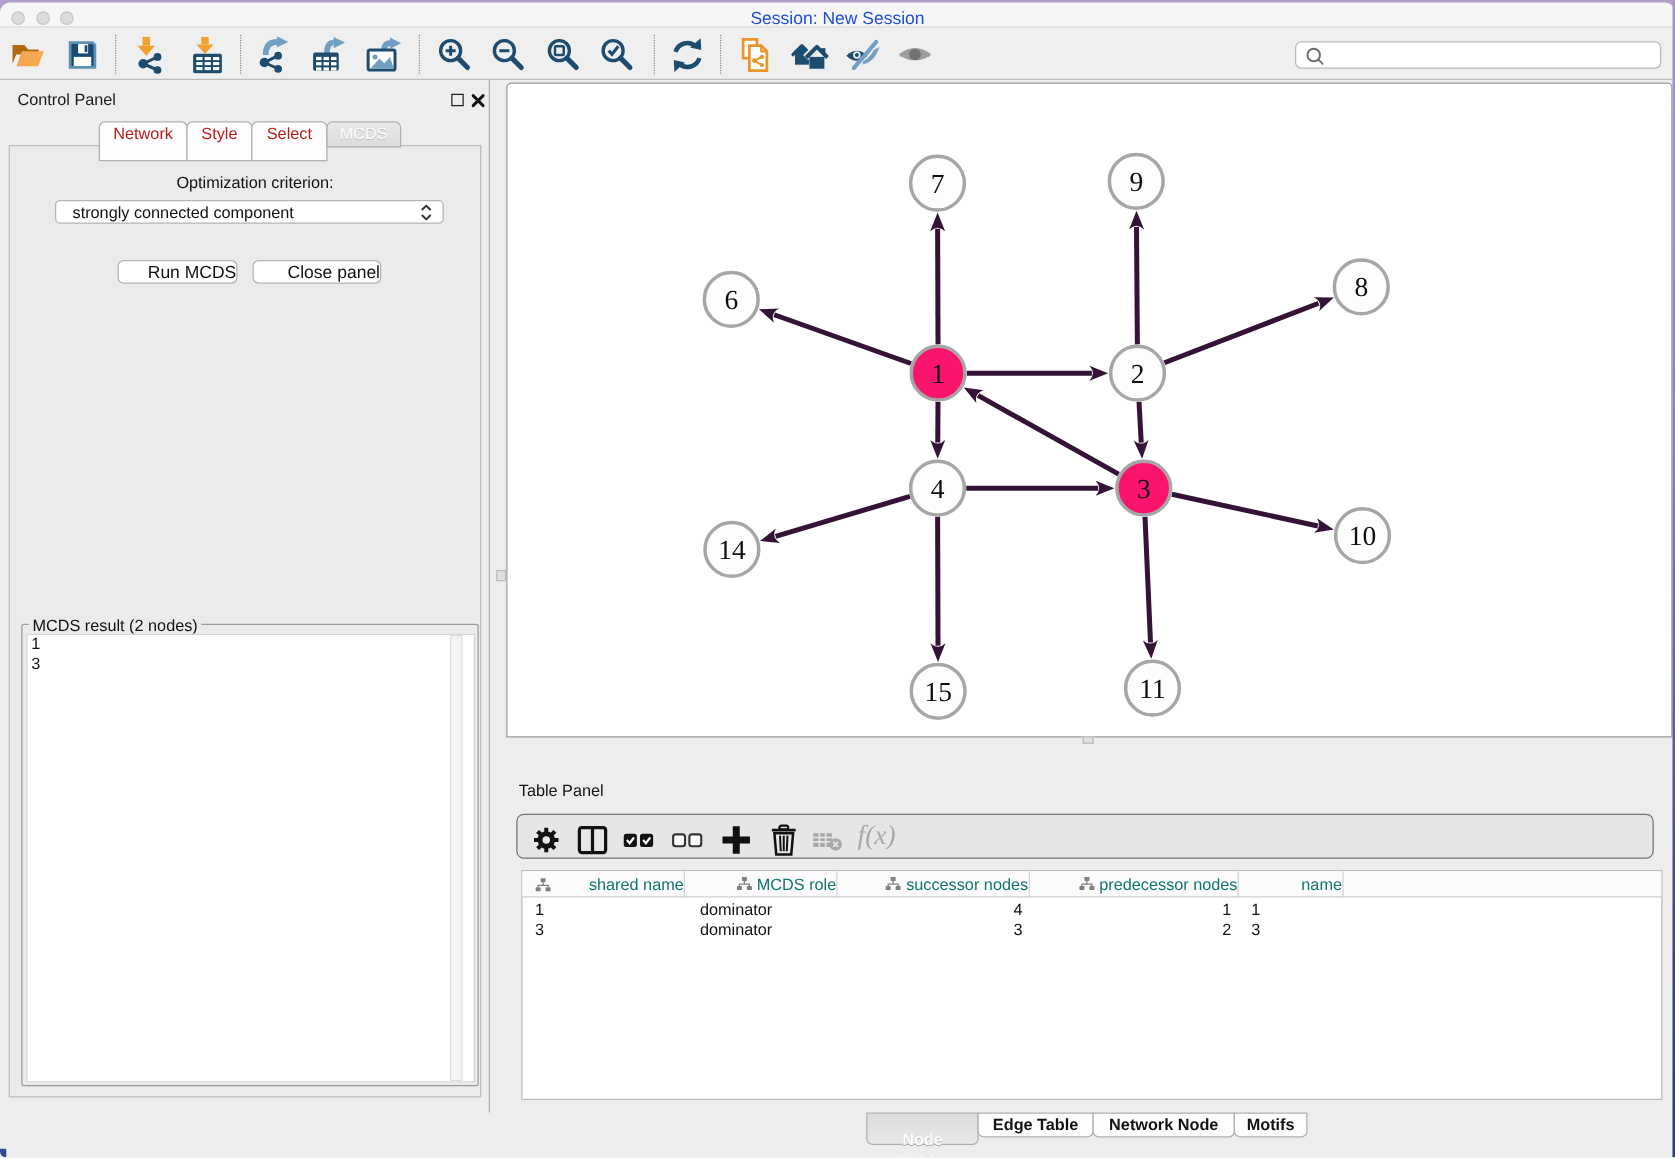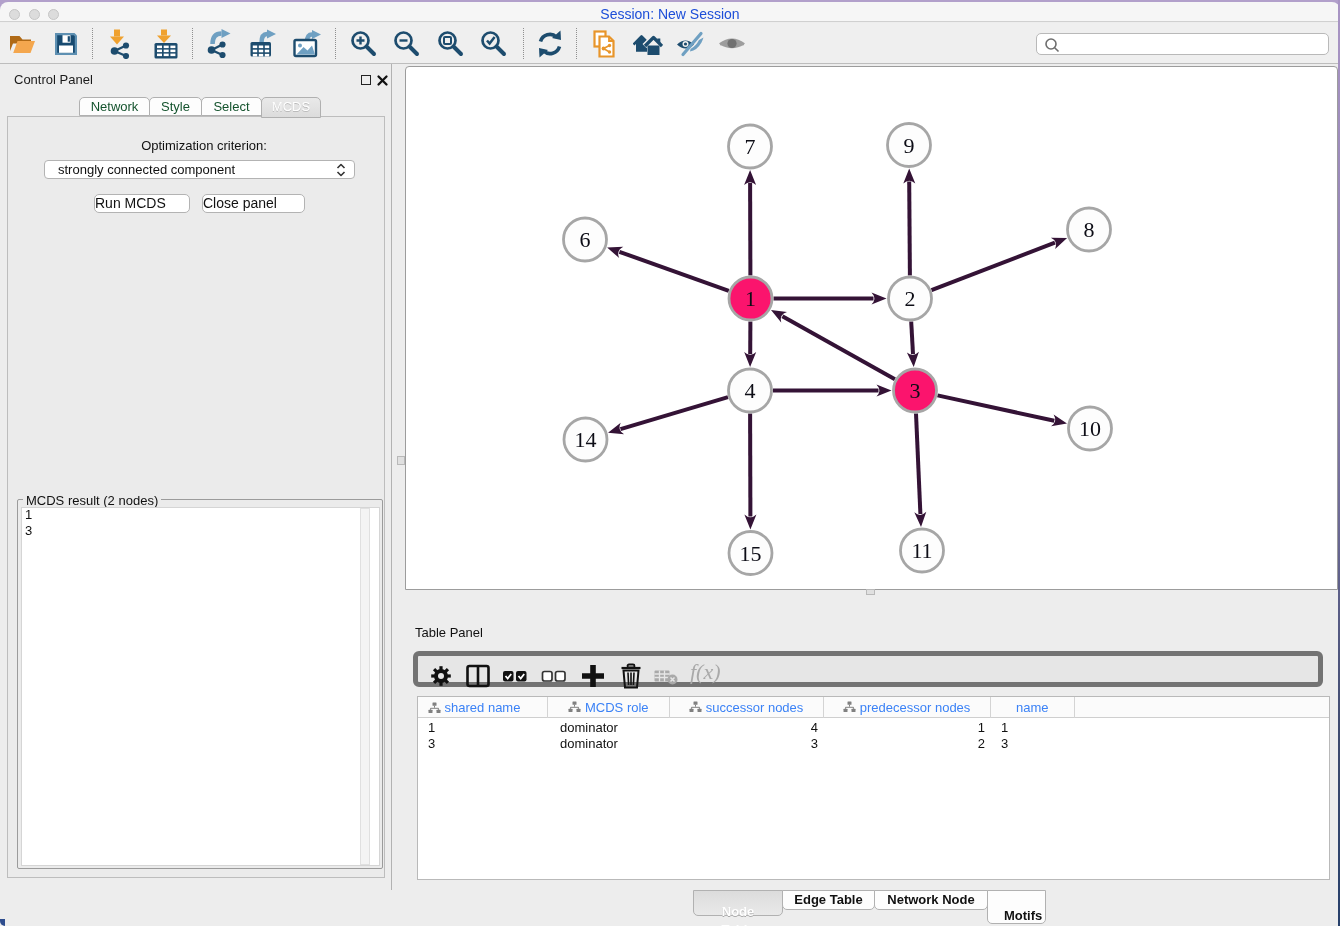--- a/index.html
+++ b/index.html
@@ -21,45 +21,45 @@
 #toolbar { left:0; top:23px; width:1340px; height:41px; background:#efefef; border-bottom:1px solid #bdbdbd; }
 .sep { position:absolute; top:5px; height:31px; width:1px; border-left:1px dotted #8f8f8f; }
 .ticon { position:absolute; }
 #search { position:absolute; left:1036px; top:10px; width:293px; height:22px; background:#fff; border:1px solid #b9b9b9; border-radius:5px; }
 
 
 #cpanel { left:0; top:64px; width:392px; height:826px; background:#ededed; border-right:1px solid #b2b2b2; }
 #cp-title { position:absolute; left:14px; top:8px; font-size:13px; color:#1a1a1a; }
 #cp-content { position:absolute; left:7px; top:52px; width:378px; height:762px; border:1px solid #bdbdbd; background:#ebebeb; }
 .tabrow { position:absolute; top:33px; left:79px; height:20px; display:flex; }
-.tab { height:19px; border:1px solid #b0b0b0; border-radius:5px 5px 0 0; background:#fdfdfd; font-size:13px; color:#14532d; text-align:center; line-height:17px; padding:0 14px; margin-right:-1px; }
+.tab { height:32px; border:1px solid #b0b0b0; border-radius:5px 5px 0 0; background:#fdfdfd; font-size:13px; color:#b91c1c; text-align:center; line-height:17px; padding:0 14px; margin-right:-1px; }
 .tab.sel { background:linear-gradient(#e9e9e9,#dcdcdc); color:#fff; text-shadow:0 1px 0 #bbb; height:21px; }
 #opt-label { position:absolute; left:8px; top:74px; width:392px; text-align:center; font-size:13px; color:#111; }
 #opt-select { position:absolute; left:44px; top:96px; width:311px; height:19px; background:#fff; border:1px solid #b3b3b3; border-radius:4px; font-size:13px; color:#111; line-height:17px; padding-left:13px; }
-.btn { position:absolute; top:130px; height:19px; background:#fff; border:1px solid #b3b3b3; border-radius:5px; font-size:14px; color:#111; text-align:left; line-height:17px; }
+.btn { position:absolute; top:144px; height:19px; background:#fff; border:1px solid #b3b3b3; border-radius:5px; font-size:14px; color:#111; text-align:right; line-height:17px; }
 #groupbox { position:absolute; left:17px; top:435px; width:366px; height:370px; border:1px solid #9b9b9b; border-radius:2px; }
 #gb-title { position:absolute; left:5px; top:-7px; background:#ebebeb; padding:0 3px; font-size:13px; color:#111; }
 #gb-white { position:absolute; left:3px; top:7px; width:359px; height:359px; background:#fff; border:1px solid #d5d5d5; }
 #gb-scroll { position:absolute; right:12px; top:8px; width:10px; height:357px; background:#f4f4f4; border:1px solid #e0e0e0; }
 #gb-lines { position:absolute; left:7px; top:7px; font-size:13px; color:#111; line-height:16px; }
 
 
 #netwin { left:405px; top:66px; width:933px; height:524px; background:#fff; border:1px solid #9c9c9c; border-radius:4px 4px 0 0; }
 #net-titlebar { position:absolute; left:0; top:0; width:100%; height:21px; background:linear-gradient(#f0f0f0,#dfdfdf); border-bottom:1px solid #b0b0b0; border-radius:4px 4px 0 0; }
 #net-title { position:absolute; width:100%; text-align:center; top:3px; font-size:13px; color:#222; font-weight:bold; }
 .mac { position:absolute; top:4px; width:13px; height:13px; border-radius:50%; }
 #graph { position:absolute; left:0; top:21px; }
 
 
 #tablepanel { left:397px; top:590px; width:941px; height:316px; background:#ededed;margin-top:24px; }
 #tp-title { position:absolute; left:18px; top:11px; font-size:13px; color:#111; }
-#tp-toolbar { position:absolute; left:16px; top:37px; width:910px; height:36px; background:#e6e6e6; border:5px solid #737373; border-radius:6px; }
+#tp-toolbar { position:absolute; left:16px; top:37px; width:910px; height:36px; background:#e6e6e6; border:1px solid #737373; border-radius:6px; }
 #tp-table { position:absolute; left:20px; top:82px; width:913px; height:184px; background:#fff; border:1px solid #b9b9b9; }
 #tp-header { position:absolute; left:0; top:0; width:100%; height:21px; background:#fbfbfb; border-bottom:1px solid #cfcfcf; }
-.hcell { position:absolute; top:0; height:21px; border-right:1px solid #d4d4d4; font-size:13px; color:#3b82f6; text-align:center; line-height:21px; }
+.hcell { position:absolute; top:0; height:21px; border-right:1px solid #d4d4d4; font-size:13px; color:#0f766e; text-align:right; line-height:21px; }
 .trow { position:absolute; font-size:13px; color:#111; height:16px; line-height:16px; }
 .bottomtabs { position:absolute; left:296px; top:276px; display:flex; }
 .btab { height:20px; border:1px solid #b1b1b1; border-radius:0 0 5px 5px; background:#fdfdfd; font-size:13px; font-weight:bold; color:#111; text-align:center; line-height:18px; padding:0 13px; margin-right:-1px; }
 .btab.sel { background:linear-gradient(#dcdcdc,#e9e9e9); color:#fff; text-shadow:0 1px 0 #aaa; }
 
 
 #statusbar { left:0; top:891px; width:1340px; height:35px; background:#ececec; border-top:1px solid #c2c2c2; }
 #hamburger { position:absolute; left:12px; top:9px; width:26px; height:18px; background:#fff; border:1px solid #b0b0b0; border-radius:3px; }
 #memory { position:absolute; right:12px; top:6px; width:75px; height:24px; background:#f7f7f7; border:1px solid #a8a8a8; font-size:12px; color:#111; }
 </style>
@@ -389,21 +389,21 @@
       <div class="trow" style="left:10px;top:39px">3</div>
       <div class="trow" style="left:142px;top:39px">dominator</div>
       <div class="trow" style="left:252px;top:39px;width:148px;text-align:right">3</div>
       <div class="trow" style="left:405px;top:39px;width:162px;text-align:right">2</div>
       <div class="trow" style="left:583px;top:39px">3</div>
     </div>
     <div class="bottomtabs">
       <div class="btab sel" style="width:90px;padding:12px">Node Table</div>
       <div class="btab" style="width:93px;padding:0">Edge Table</div>
       <div class="btab" style="width:114px;padding:0">Network Node</div>
-      <div class="btab" style="width:59px;padding:16px">Motifs</div>
+      <div class="btab" style="width:59px;padding:0">Motifs</div>
     </div>
   </div>
 
   <div class="abs" style="left:397px;top:456px;width:8px;height:9px;background:#e0e0e0;border:1px solid #b9b9b9;"></div>
   <div class="abs" style="left:866px;top:589px;width:9px;height:6px;background:#e0e0e0;border:1px solid #b9b9b9;z-index:5"></div>
   <div class="abs" id="rightedge"></div>
   <div class="abs" style="left:0;top:919px;width:5px;height:7px;background:#2e4d8e;border-radius:0 0 0 6px;"></div>
 </div>
 
 </body></html>

